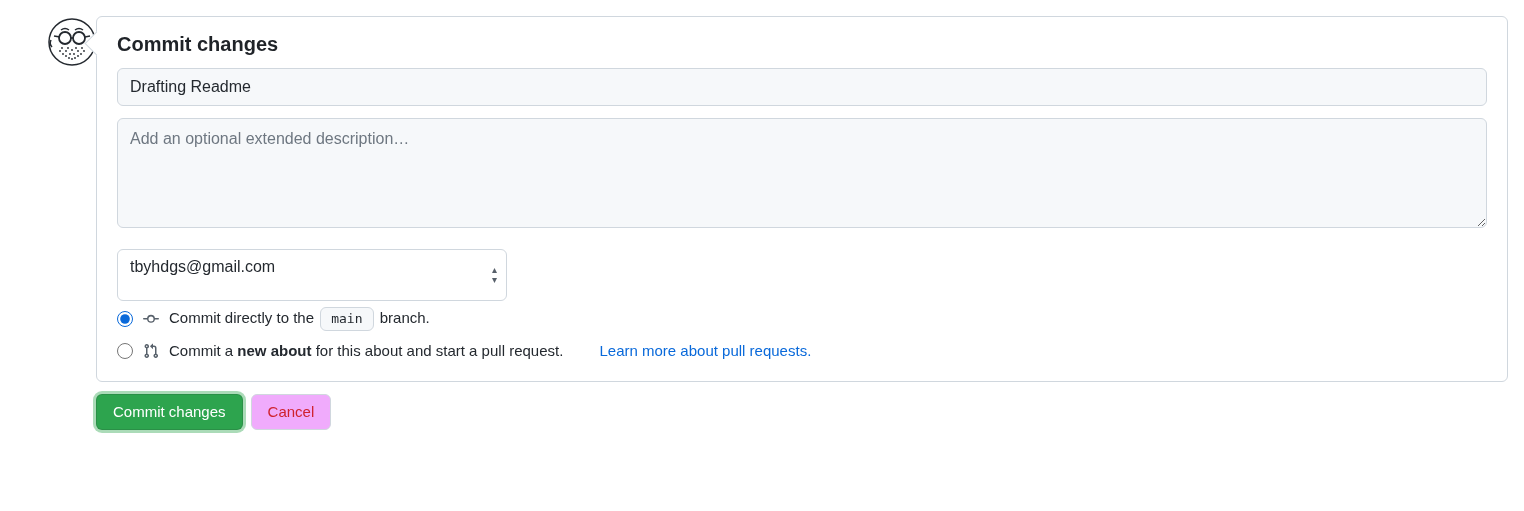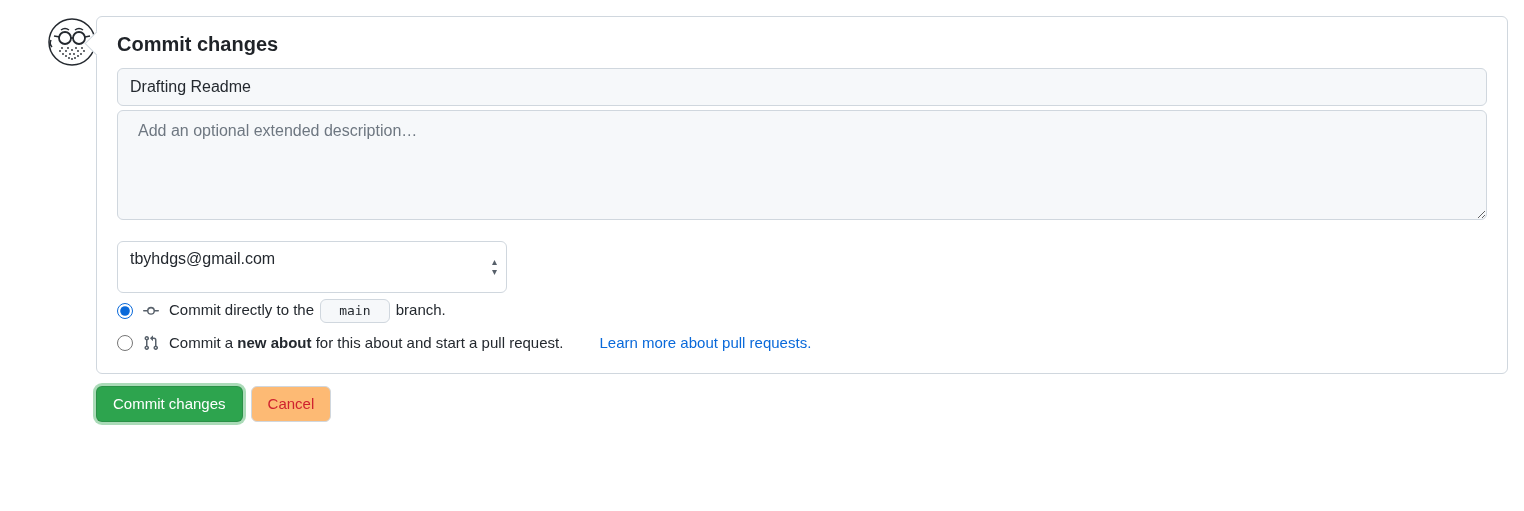--- a/index.html
+++ b/index.html
@@ -59,26 +59,26 @@
     }
     .summary-input {
       width: 100%;
       padding: 8px 12px;
       font-size: 16px;
       line-height: 20px;
       border: 1px solid #d0d7de;
       border-radius: 6px;
       background: #f6f8fa;
       color: #24292f;
-      margin-bottom: 4px;
+      margin-bottom: 12px;
     }
     .description-area {
       width: 100%;
       min-height: 110px;
-      padding: 8px 20px;
+      padding: 8px 12px;
       font-size: 16px;
       line-height: 1.5;
       border: 1px solid #d0d7de;
       border-radius: 6px;
       background: #f6f8fa;
       color: #24292f;
       resize: vertical;
       font-family: inherit;
       margin-bottom: 18px;
     }
@@ -145,21 +145,21 @@
       align-items: center;
       justify-content: center;
     }
     .row-icon svg {
       width: 16px;
       height: 16px;
       fill: currentColor;
     }
     .branch-badge {
       display: inline-block;
-      padding: 1px 18px;
+      padding: 1px 10px;
       font-family: ui-monospace, SFMono-Regular, "SF Mono", Menlo, Consolas, monospace;
       font-size: 13px;
       background: #f6f8fa;
       border: 1px solid #d0d7de;
       border-radius: 6px;
       color: #24292f;
       margin: 0 2px;
     }
     .bold {
       font-weight: 600;
@@ -187,21 +187,21 @@
       border: 1px solid;
       line-height: 20px;
     }
     .btn-primary {
       background: #2da44e;
       border-color: rgba(27,31,36,0.15);
       color: #ffffff;
       box-shadow: 0 0 0 3px rgba(45,164,78,0.4);
     }
     .btn-secondary {
-      background: #fdba74;
+      background: #f0abfc;
       border-color: #d0d7de;
       color: #cf222e;
     }
   </style>
 </head>
 <body>
 
 <div class="container">
   <div class="avatar">
     <svg viewBox="0 0 48 48">

